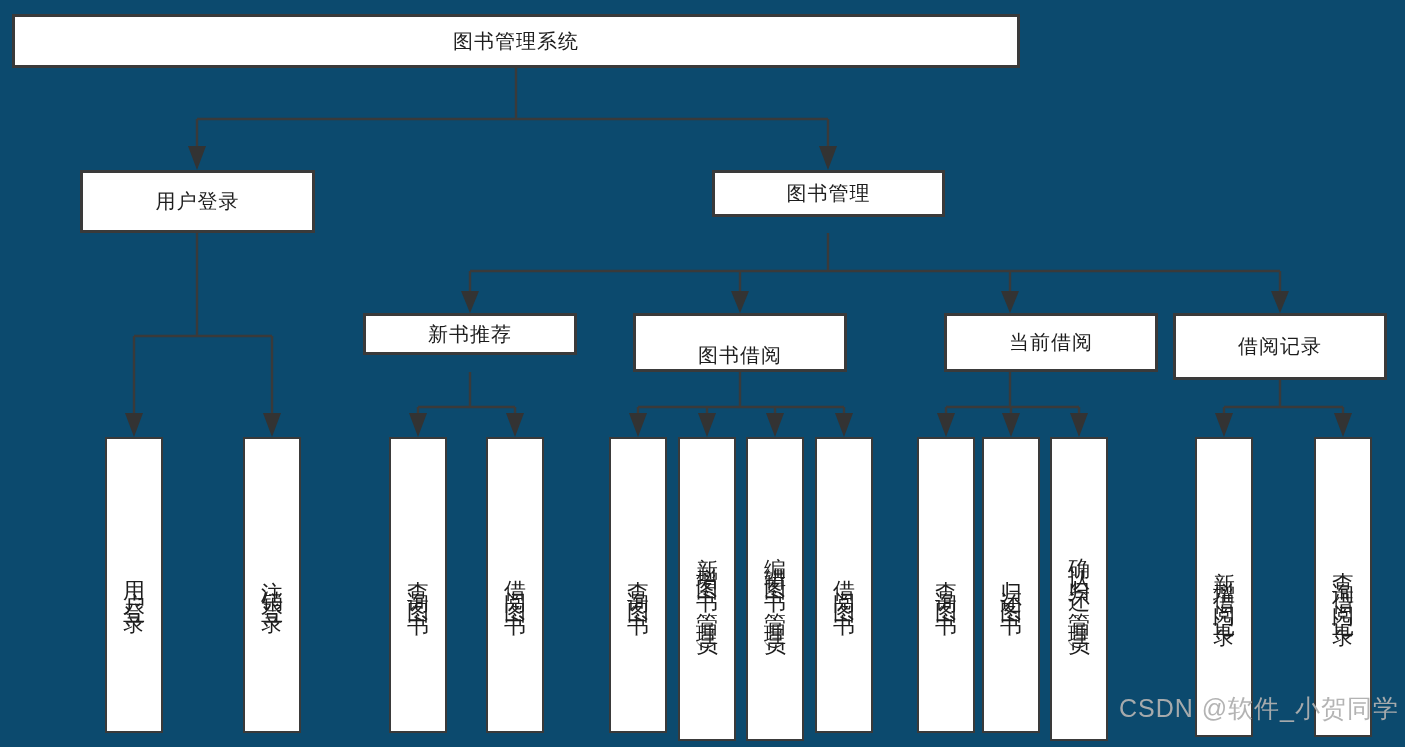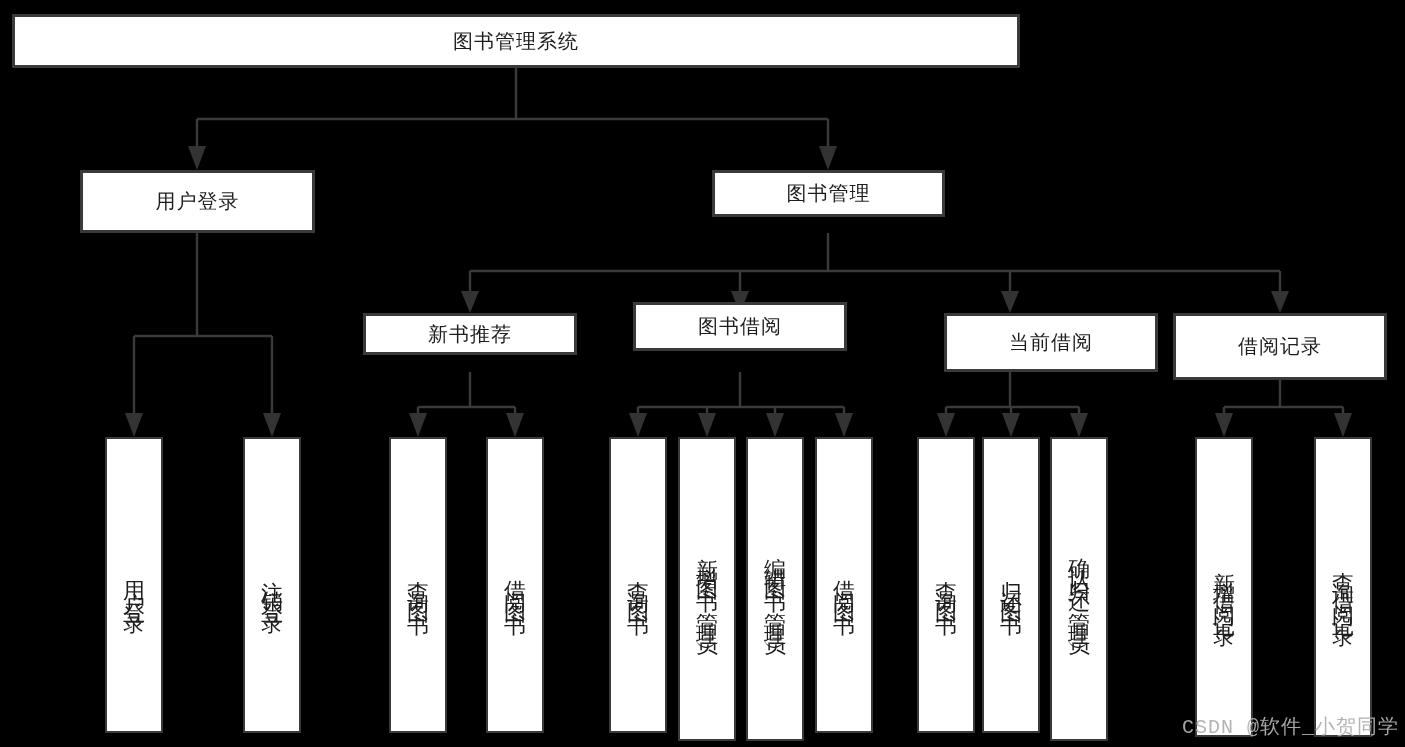--- a/index.html
+++ b/index.html
@@ -1,19 +1,19 @@
 <!DOCTYPE html>
 <html><head>
 <meta charset="utf-8">
 <style>
   html,body { margin:0; padding:0; background:#ffffff; }
   #stage {
     position:relative;
     width:1405px; height:747px;
-    background:#000000;
+    background:#0c4a6e;
     font-family:"Liberation Sans", sans-serif;
     overflow:hidden;
   }
   #connectors { position:absolute; inset:0; width:1405px; height:747px; }
   .node {
     position:absolute;
     box-sizing:border-box;
     background:#ffffff;
     border:3px solid #3a3a3a;
     display:flex; align-items:center; justify-content:center;
@@ -26,27 +26,26 @@
   .leaf .vtext {
     writing-mode:vertical-lr;
     text-orientation:mixed;
     font-size:22px;
     letter-spacing:11px;
     line-height:1.1;
     color:#1d1d1d;
   }
   #watermark {
     position:absolute;
-    right:6px; bottom:7px;
-    font-size:20px;
+    right:6px; bottom:22px;
+    font-size:25px;
     color:rgba(175,175,175,0.95);
     letter-spacing:1px;
     z-index:5;
     white-space:nowrap;
-    font-family:Liberation Mono, monospace;
   }
 </style>
 </head>
 <body>
 
 <div id="stage">
 
   <svg id="connectors" viewBox="0 0 1405 747" xmlns="http://www.w3.org/2000/svg">
     <g stroke="#3a3a3a" stroke-width="2.4" fill="none">
 
@@ -101,21 +100,21 @@
   <div class="node" style="left:80px; top:170px; width:235px; height:63px;">
     <span>用户登录</span>
   </div>
   <div class="node" style="left:712px; top:170px; width:233px; height:47px;">
     <span>图书管理</span>
   </div>
 
   <div class="node" style="left:363px; top:313px; width:214px; height:42px;">
     <span>新书推荐</span>
   </div>
-  <div class="node" style="left:633px; top:302px; width:214px; height:49px;">
+  <div class="node" style="left:633px; top:313px; width:214px; height:59px;align-items:flex-end;">
     <span>图书借阅</span>
   </div>
   <div class="node" style="left:944px; top:313px; width:214px; height:59px;">
     <span>当前借阅</span>
   </div>
   <div class="node" style="left:1173px; top:313px; width:214px; height:67px;">
     <span>借阅记录</span>
   </div>
 
   <div class="node leaf" style="left:105px; top:437px; width:58px; height:296px;">

